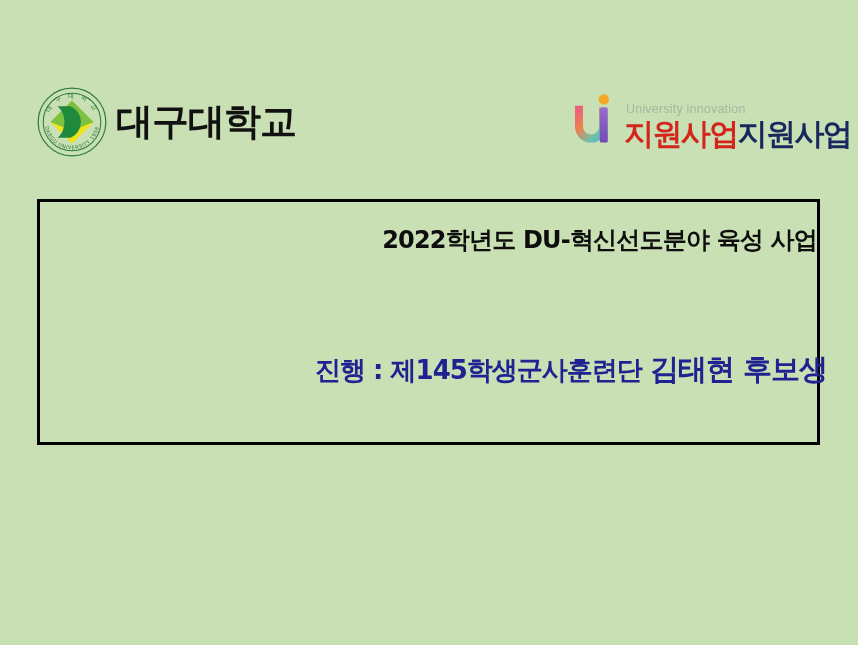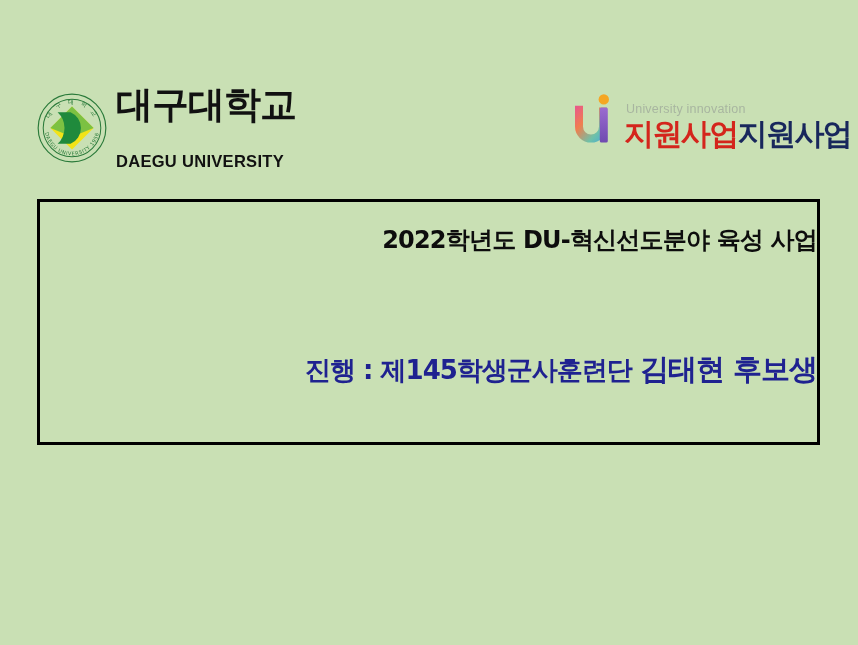--- a/index.html
+++ b/index.html
@@ -137,20 +137,21 @@
     letter-spacing: -0.5px;
   }
 
   #line-host {
     position: absolute;
     top: 148px;
     font-size: 26px;
     font-weight: bold;
     color: #1f2290;
     letter-spacing: -1px;
+    margin-left: 10px;
   }
   #line-host .host-name {
     font-size: 29px;
   }
 
   #line-details {
     position: absolute;
     top: 209px;
     font-size: 21px;
     font-weight: bold;
@@ -183,21 +184,20 @@
         <text font-size="8.5" fill="#2a7a3a" font-family="DejaVu Sans, sans-serif" letter-spacing="3">
           <textPath href="#arcTop" startOffset="50%" text-anchor="middle">대 구 대 학 교</textPath>
         </text>
         <text font-size="7" fill="#2a7a3a" font-family="DejaVu Sans, sans-serif" letter-spacing="0.8">
           <textPath href="#arcBot" startOffset="50%" text-anchor="middle">DAEGU UNIVERSITY 1956</textPath>
         </text>
       </svg>
     </div>
     <div id="daegu-wordmark">
       <div id="daegu-ko">대구대학교</div>
-      <div id="daegu-en">DAEGU UNIVERSITY</div>
     </div>
   </div>
 
   <div id="ui-logo">
     <div id="ui-mark">
       <svg viewBox="0 0 62 70" width="50" height="56" xmlns="http://www.w3.org/2000/svg">
         <defs>
           <linearGradient id="uGrad" x1="0" y1="0" x2="1" y2="1">
             <stop offset="0%" stop-color="#e8568f"></stop>
             <stop offset="35%" stop-color="#f07f4e"></stop>

